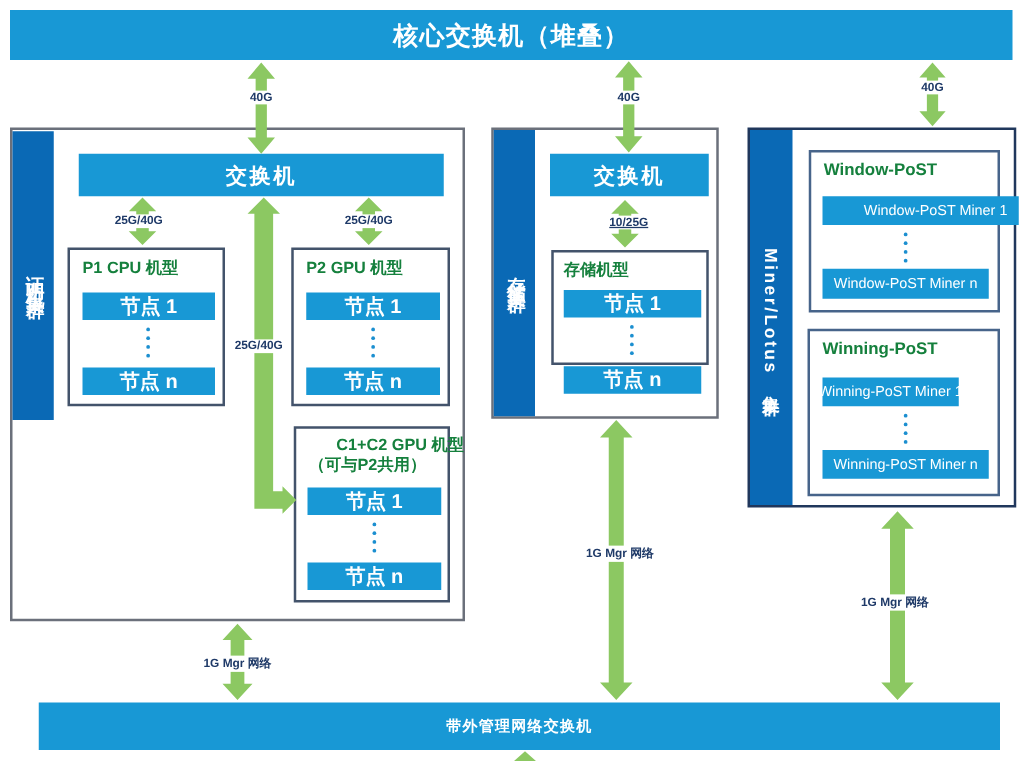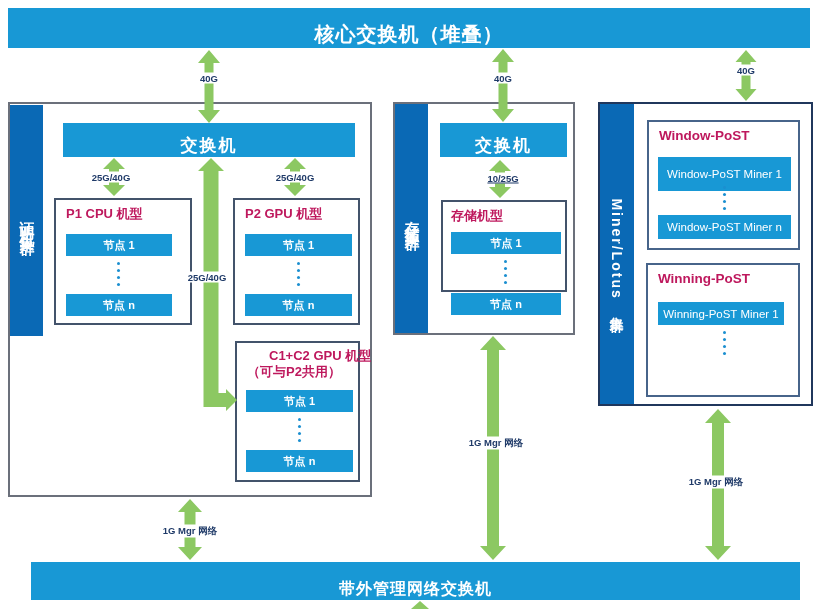--- a/index.html
+++ b/index.html
@@ -4,45 +4,45 @@
 <style>
   html,body{margin:0;padding:0;}
   body{
     width:822px;height:609px;position:relative;overflow:hidden;
     background:#ffffff;
     font-family:"Liberation Sans","DejaVu Sans",sans-serif;
   }
   
   .bar-blue{
     position:absolute;background:#1898d5;color:#fff;font-weight:bold;
-    display:flex;align-items:flex-end;justify-content:center;
+    display:flex;align-items:center;justify-content:center;
   }
   
   .cluster{position:absolute;border:2px solid #6b707b;background:#fff;box-sizing:border-box;}
   .cluster.dark{border-color:#20375c;}
   
   .sidebar{
     position:absolute;background:#0a69b5;color:#fff;font-weight:bold;
   }
   .sidebar .vtext{
     position:absolute;top:50%;left:50%;transform:translate(-50%,-50%);
     writing-mode:vertical-rl;text-orientation:upright;
     letter-spacing:5px;font-size:15px;white-space:nowrap;
   }
   .sidebar .vtext.mixed{text-orientation:mixed;letter-spacing:2px;font-size:14px;}
   
   .inner-box{position:absolute;border:2px solid #43536b;background:#fff;box-sizing:border-box;}
   .inner-box.steel{border-color:#47648a;}
   .box-title{
-    position:absolute;color:#be185d;font-weight:bold;font-size:13px;line-height:16px;
+    position:absolute;color:#15803d;font-weight:bold;font-size:13px;line-height:16px;
     white-space:nowrap;
   }
   
   .node-bar{
-    position:absolute;background:#1898d5;color:#fff;font-size:11px;font-weight:bold;
+    position:absolute;background:#1898d5;color:#fff;font-size:16px;font-weight:bold;
     display:flex;align-items:center;justify-content:center;white-space:nowrap;
   }
   .node-bar.lite{font-weight:normal;font-size:11.5px;}
   
   .dots{position:absolute;width:3px;height:24px;}
   .dots::before{
     content:"";display:block;width:3px;height:3px;border-radius:50%;background:#1b8fd0;
     box-shadow:0 7px 0 #1b8fd0,0 14px 0 #1b8fd0,0 21px 0 #1b8fd0;
   }
   
@@ -62,21 +62,21 @@
 </div>
 
 <div class="cluster" style="left:8px;top:102px;width:364px;height:395px;"></div>
 <div class="sidebar" style="left:10px;top:105px;width:33px;height:231px;">
   <span class="vtext">证明机集群</span>
 </div>
 <div class="bar-blue" style="left:63px;top:123px;width:292px;height:34px;font-size:17px;letter-spacing:2px;">
   <span>交换机</span>
 </div>
 
-<div class="inner-box" style="left:54px;top:198px;width:138px;height:127px;">
+<div class="inner-box" style="left:54px;top:198px;width:126px;height:127px;">
   <div class="box-title" style="left:10px;top:6px;">P1 CPU 机型</div>
   <div class="node-bar" style="left:10px;top:34px;width:106px;height:22px;">
     <span>节点 1</span>
   </div>
   <div class="dots" style="left:61px;top:62px;"></div>
   <div class="node-bar" style="left:10px;top:94px;width:106px;height:22px;">
     <span>节点 n</span>
   </div>
 </div>
 
@@ -121,38 +121,41 @@
   </div>
 </div>
 
 <div class="cluster dark" style="left:598px;top:102px;width:215px;height:304px;"></div>
 <div class="sidebar" style="left:600px;top:104px;width:34px;height:300px;">
   <span class="vtext mixed">Miner/Lotus 集群</span>
 </div>
 
 <div class="inner-box steel" style="left:647px;top:120px;width:153px;height:130px;">
   <div class="box-title" style="left:10px;top:6px;font-size:13.5px;">Window-PoST</div>
-  <div class="node-bar lite" style="left:9px;top:35px;width:133px;height:34px;">
+  <div class="node-bar lite" style="left:9px;top:35px;width:133px;height:23px;padding-left:24px;">
     <span>Window-PoST Miner 1</span>
   </div>
   <div class="dots" style="left:74px;top:64px;"></div>
   <div class="node-bar lite" style="left:9px;top:93px;width:133px;height:24px;">
     <span>Window-PoST Miner n</span>
   </div>
 </div>
 
 <div class="inner-box steel" style="left:646px;top:263px;width:154px;height:134px;text-align:right;">
   <div class="box-title" style="left:10px;top:6px;font-size:13.5px;">Winning-PoST</div>
-  <div class="node-bar lite" style="left:10px;top:37px;width:126px;height:23px;">
+  <div class="node-bar lite" style="left:10px;top:37px;width:109px;height:23px;">
     <span>Winning-PoST Miner 1</span>
   </div>
   <div class="dots" style="left:75px;top:66px;"></div>
+  <div class="node-bar lite" style="left:10px;top:95px;width:133px;height:23px;">
+    <span>Winning-PoST Miner n</span>
+  </div>
 </div>
 
-<div class="bar-blue" style="left:31px;top:562px;width:769px;height:38px;font-size:16px;letter-spacing:1px;">
+<div class="bar-blue" style="left:31px;top:562px;width:769px;height:38px;font-size:12px;letter-spacing:1px;">
   <span>带外管理网络交换机</span>
 </div>
 
 <svg class="arrows" width="822" height="609" viewBox="0 0 822 609">
   <polygon points="209,50 198,63 204.5,63 204.5,110 198,110 209,123 220,110 213.5,110 213.5,63 220,63"></polygon>
   <polygon points="503,49 492,62 498.5,62 498.5,109 492,109 503,122 514,109 507.5,109 507.5,62 514,62"></polygon>
   <polygon points="746,50 735.5,62 741.5,62 741.5,89 735.5,89 746,101 756.5,89 750.5,89 750.5,62 756.5,62"></polygon>
   <polygon points="114,158 103,169 109,169 109,185 103,185 114,196 125,185 119,185 119,169 125,169"></polygon>
   <polygon points="295,158 284,169 290,169 290,185 284,185 295,196 306,185 300,185 300,169 306,169"></polygon>
   <polygon points="500,160 489,171 495,171 495,187 489,187 500,198 511,187 505,187 505,171 511,171"></polygon>

